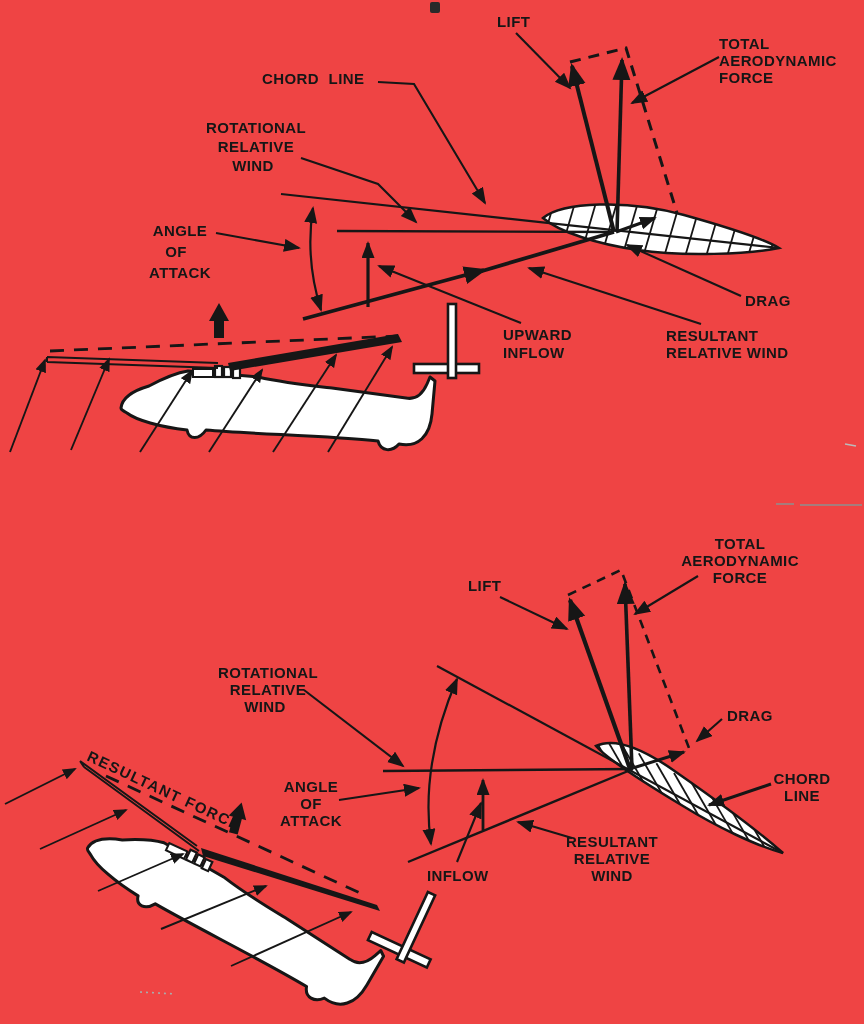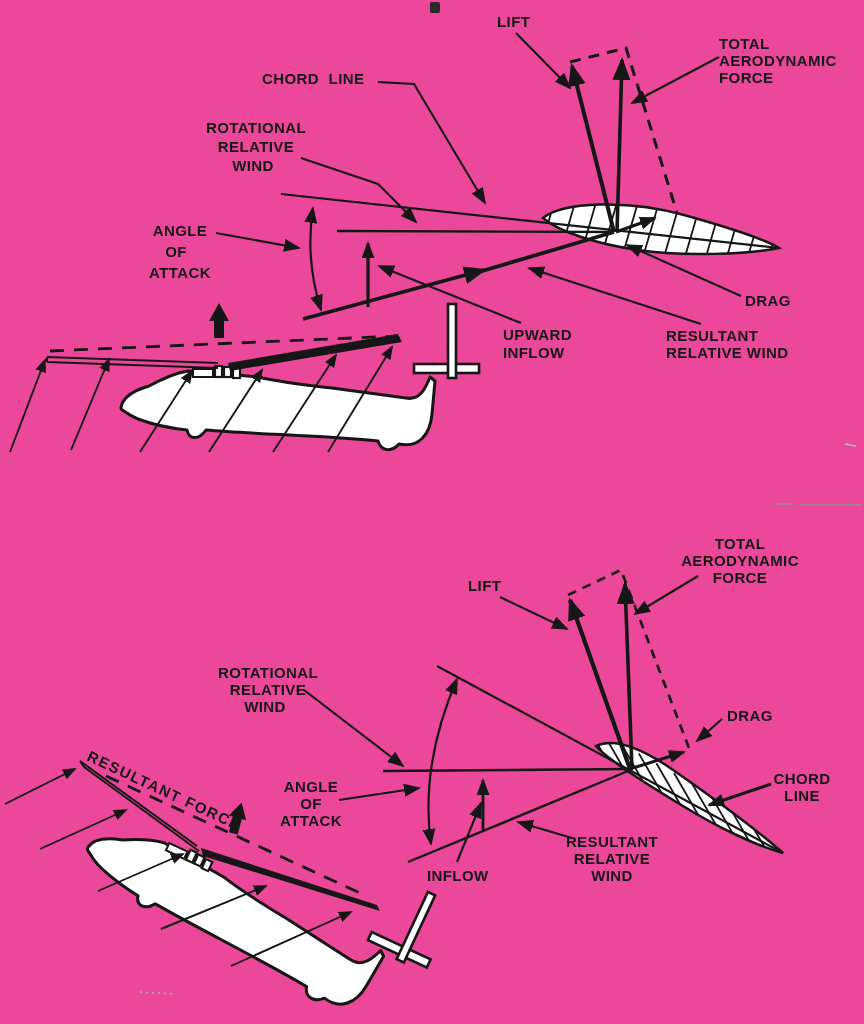--- a/index.html
+++ b/index.html
@@ -1,16 +1,16 @@
 <!DOCTYPE html>
 <html><head>
 <meta charset="utf-8">
 <style>
   html,body{margin:0;padding:0;background:#e8e8e8;}
-  .page{width:864px;height:1024px;background:#ec4899;position:relative;overflow:hidden;
+  .page{width:864px;height:1024px;background:#ef4444;position:relative;overflow:hidden;
         font-family:"Liberation Sans",sans-serif;}
   svg{position:absolute;left:0;top:0;}
   .ln{stroke:#161616;fill:none;}
   .lbl{font-family:"Liberation Sans",sans-serif;font-weight:bold;font-size:15px;
        fill:#161616;letter-spacing:0.4px;}
   .lbl.mid{text-anchor:middle;}
   .white{fill:#ffffff;stroke:#161616;}
 </style>
 </head>
 <body>

